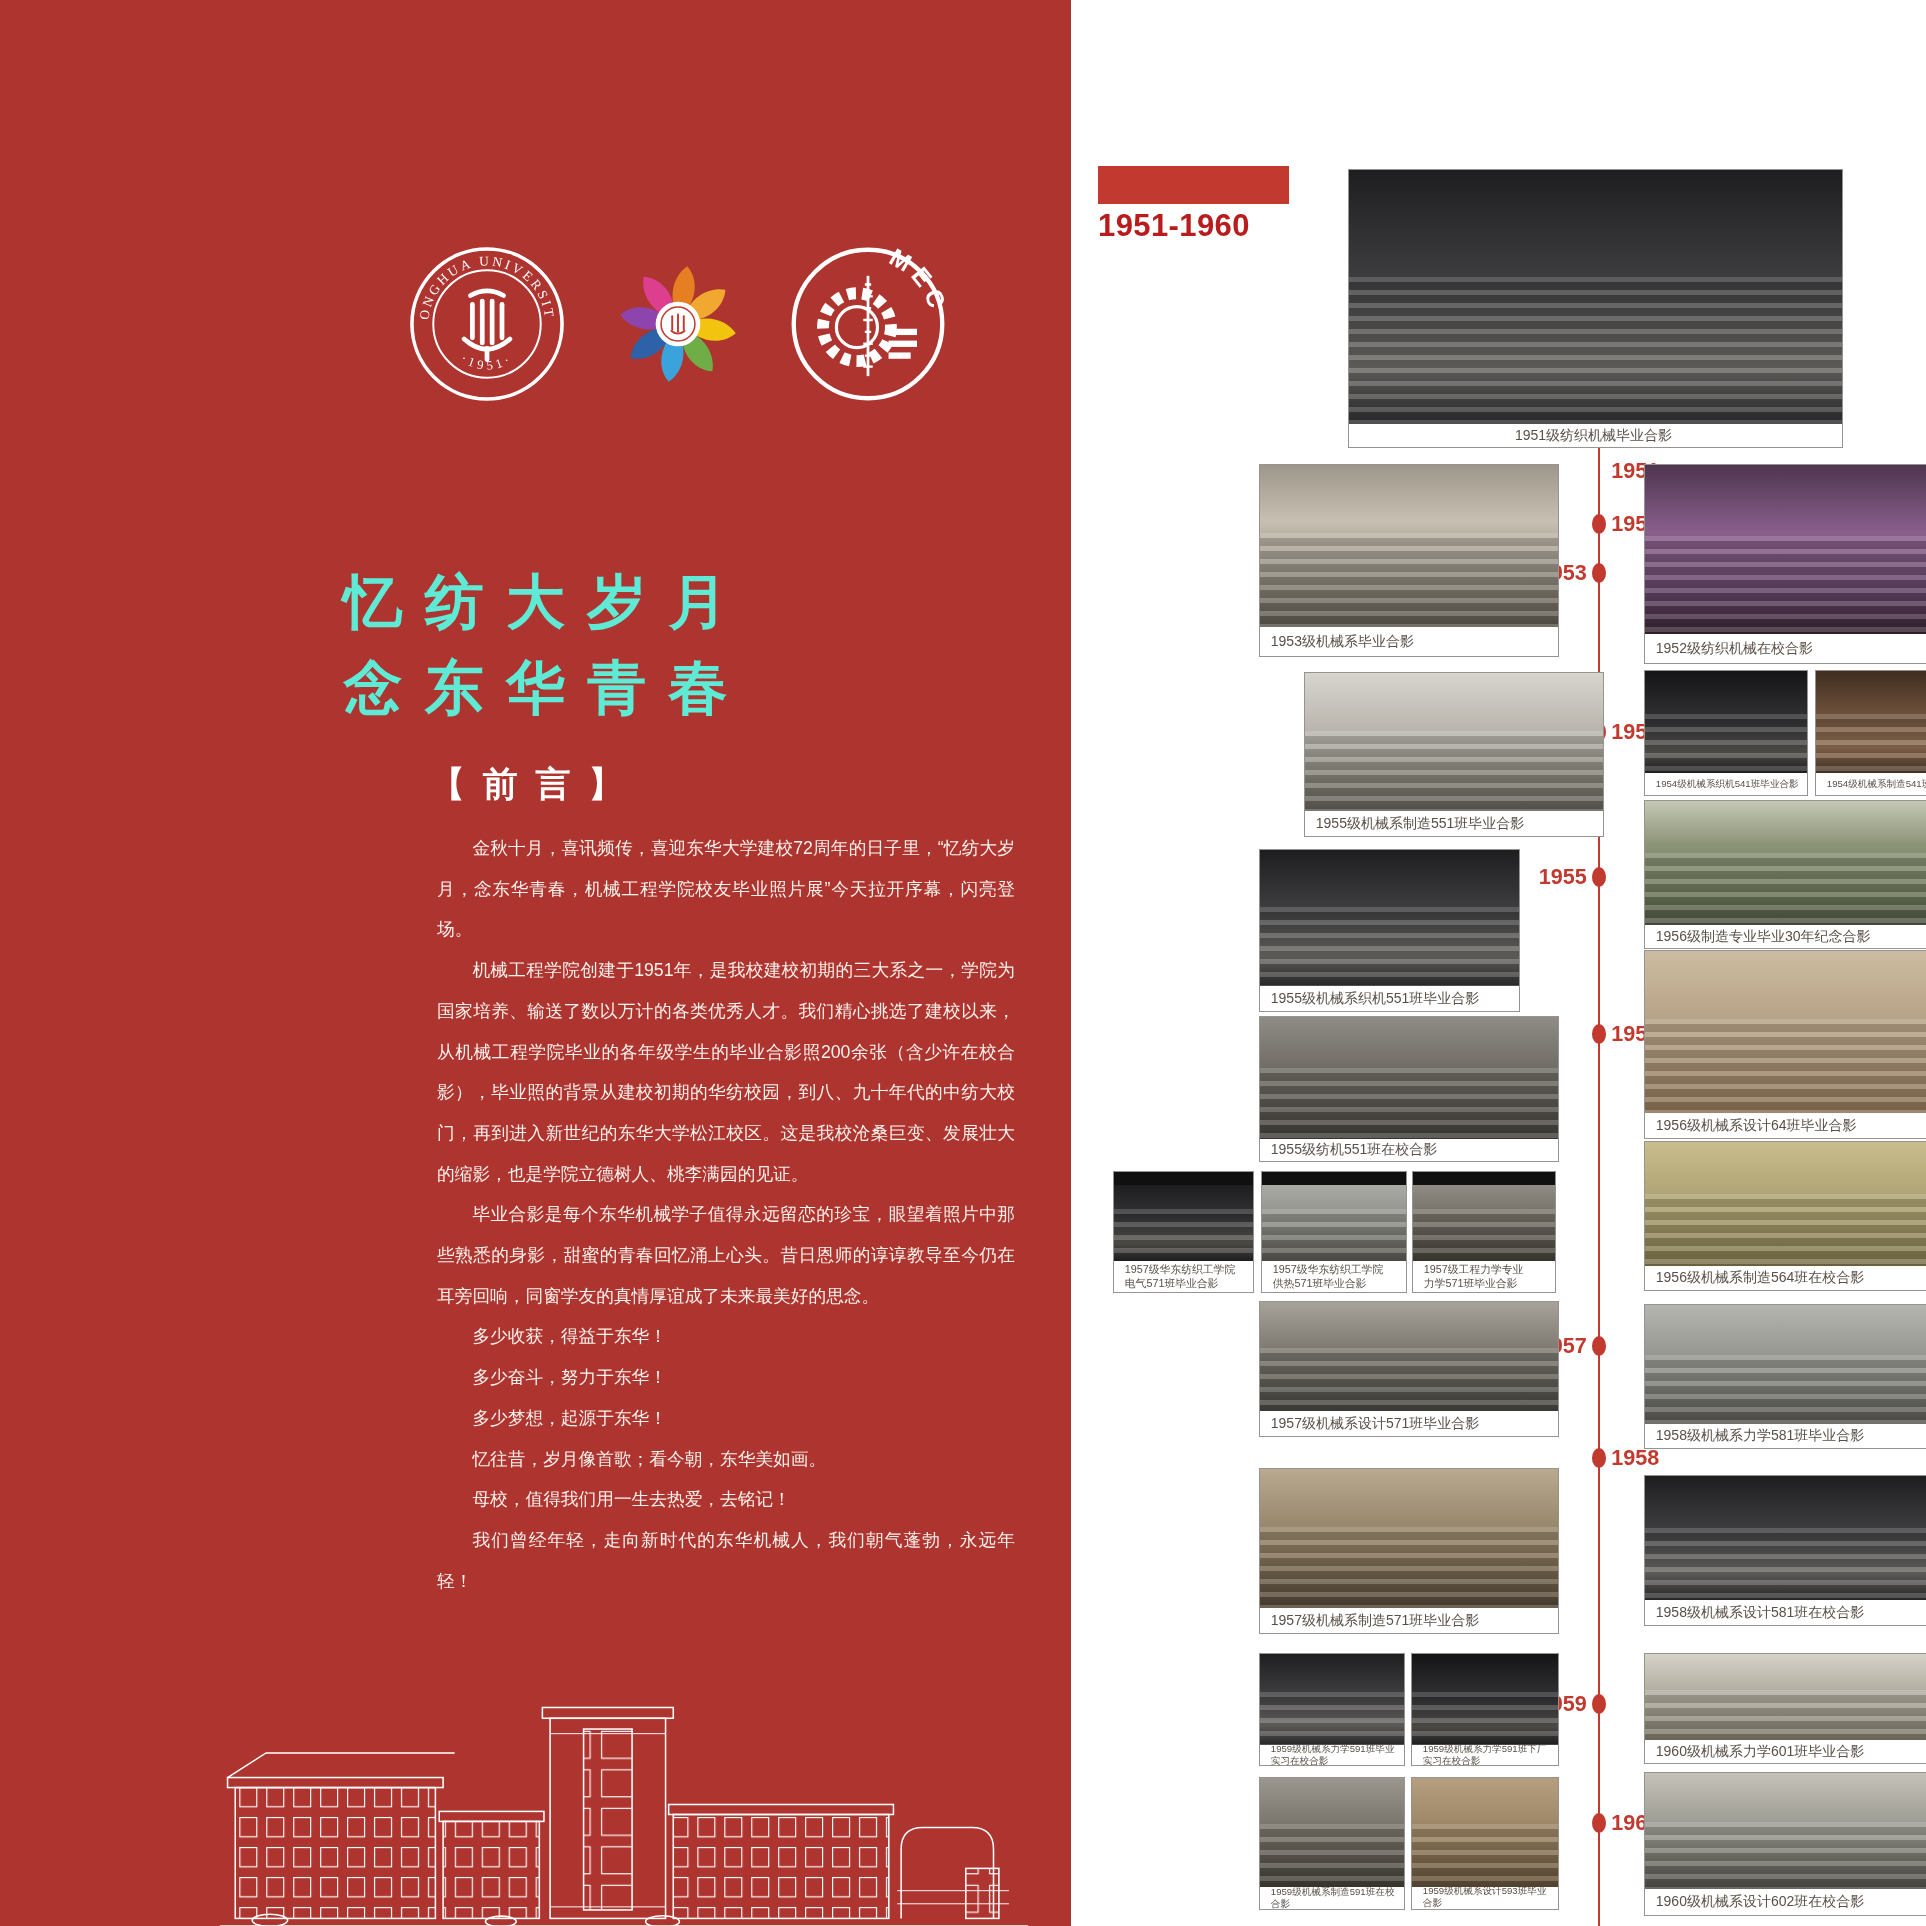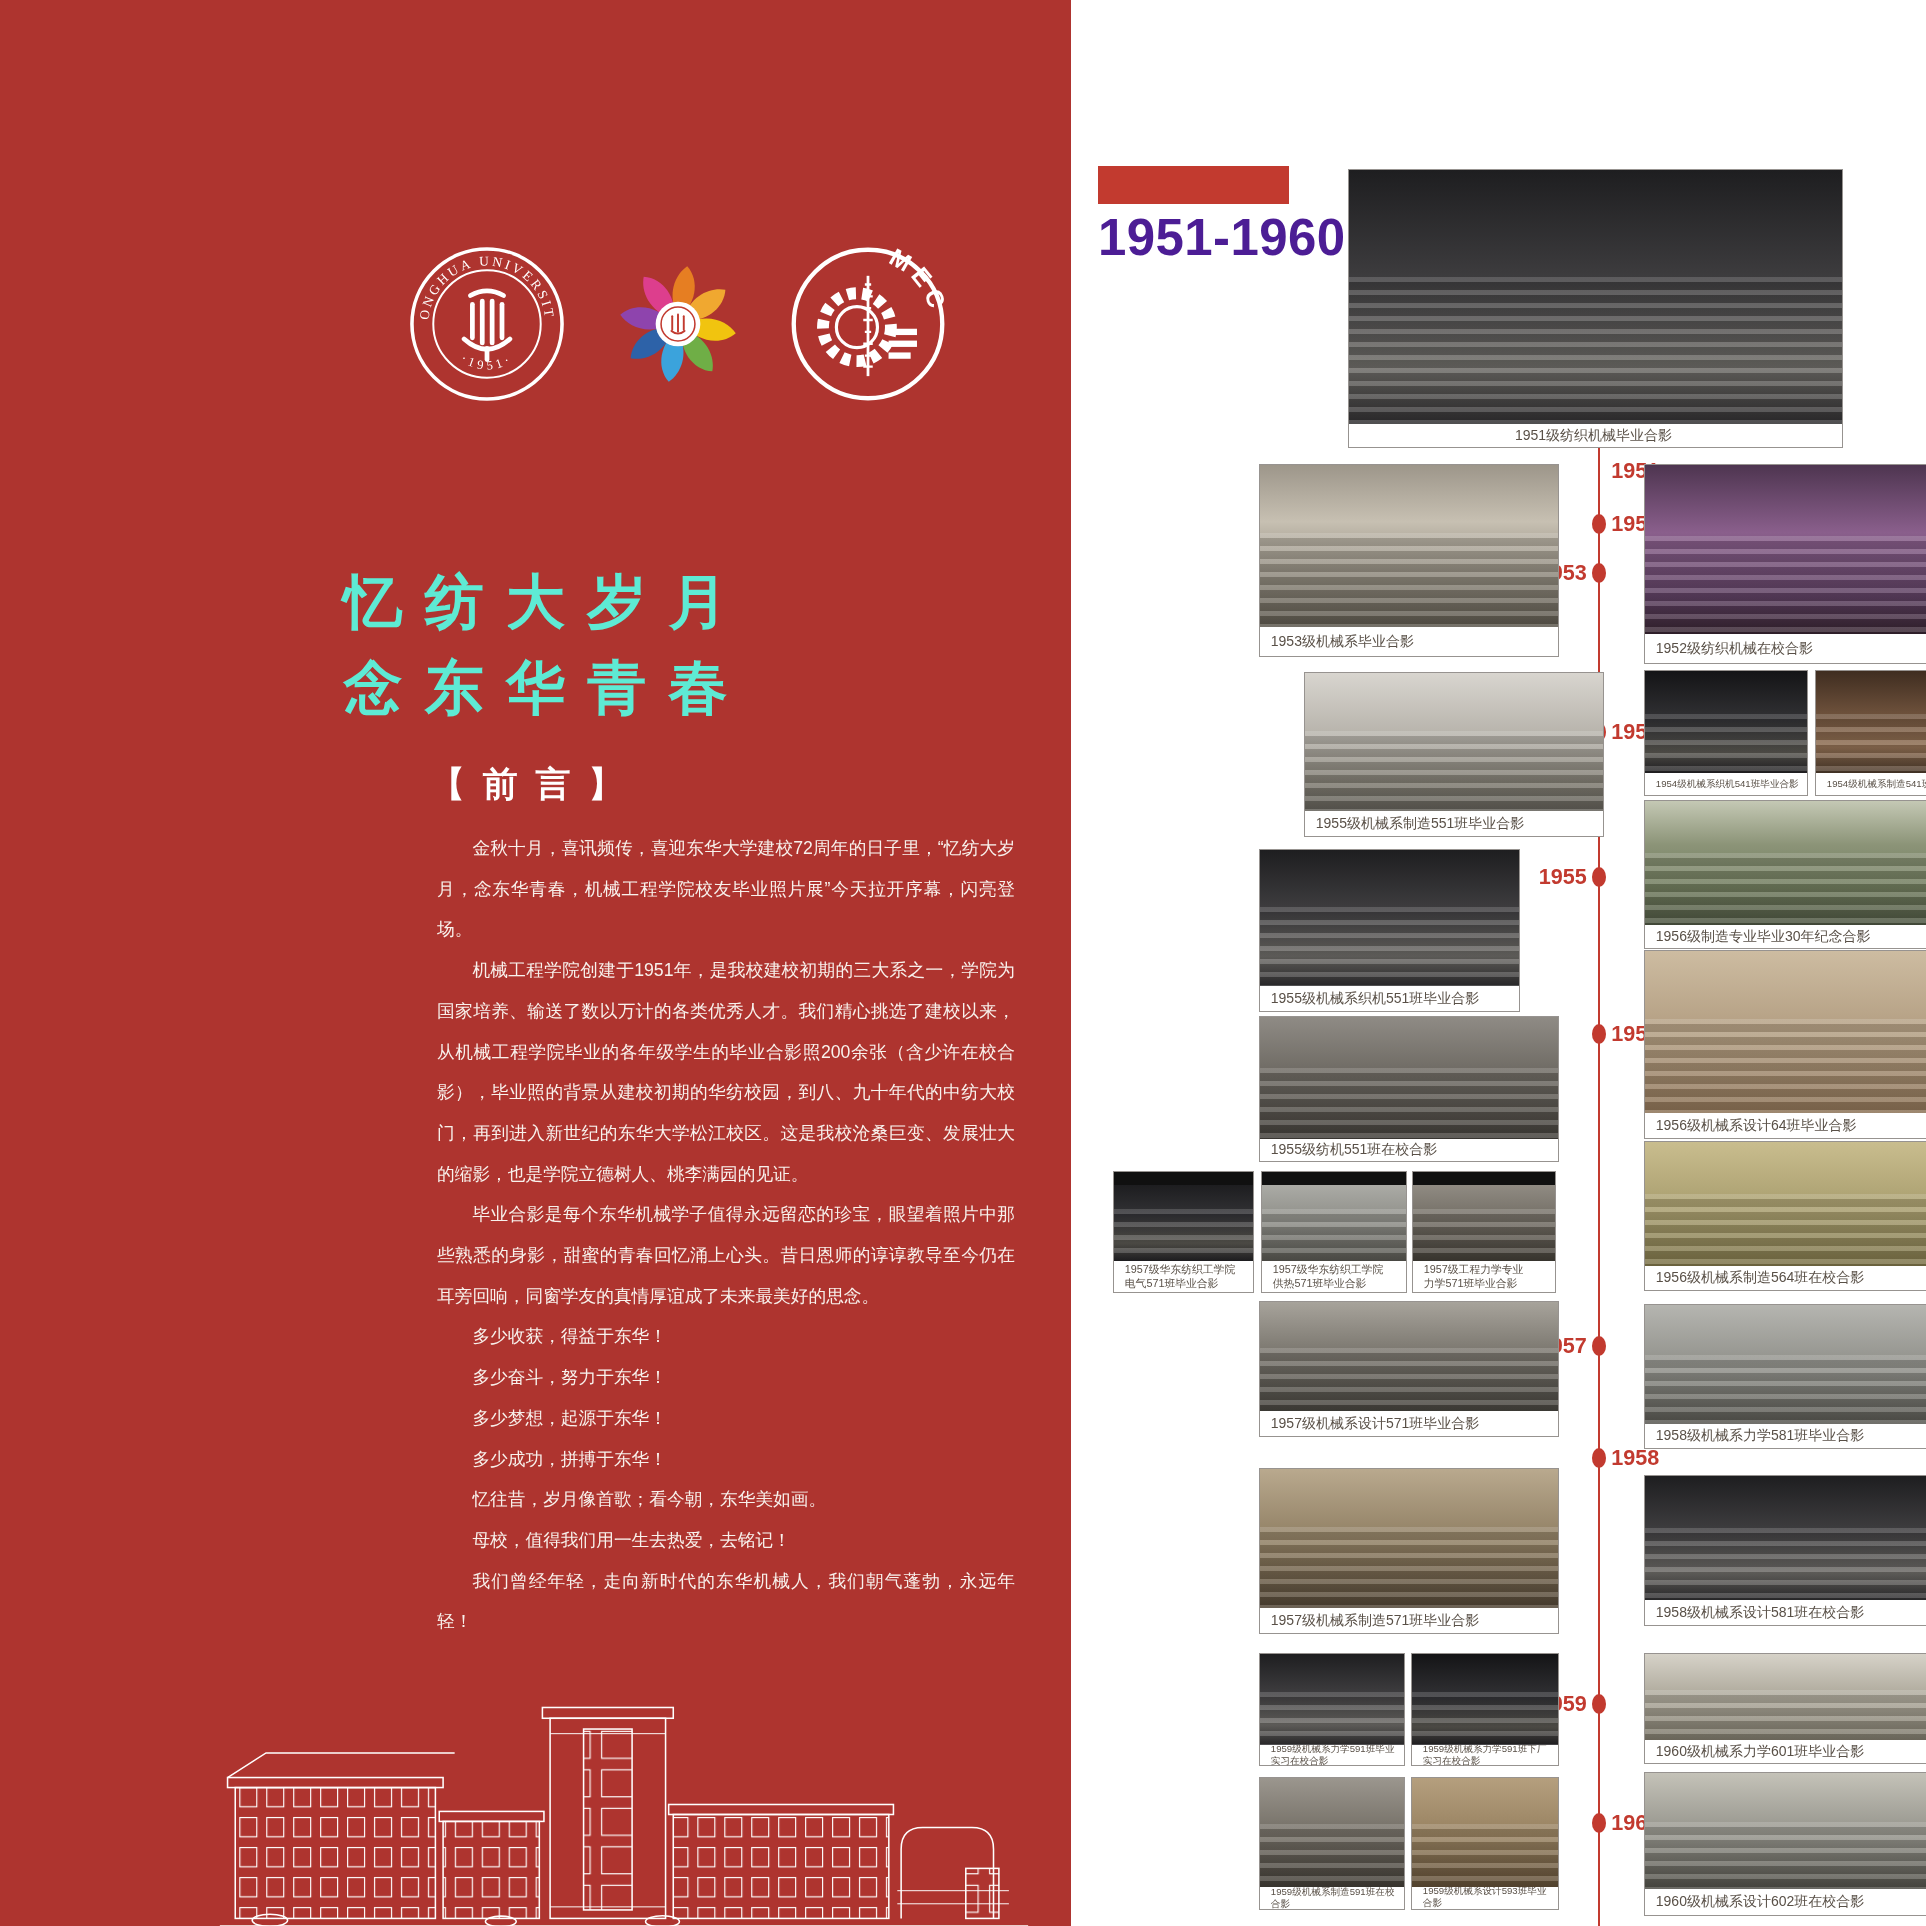--- a/index.html
+++ b/index.html
@@ -20,22 +20,22 @@
   #preface-heading{position:absolute;left:0;top:761px;width:1071px;text-align:center;color:#ffffff;
                    font-size:35px;letter-spacing:17.7px;font-weight:bold;
                    font-family:"DejaVu Serif","Liberation Serif",serif;}
   #preface-body{position:absolute;left:437px;top:828px;width:578px;color:#f8f1ec;}
   #preface-body p{margin:0;padding:0;font-size:17.7px;line-height:2.3;text-align:justify;text-indent:2em;}
 
   #campus-art{position:absolute;left:208px;top:1572px;width:832px;height:408px;}
 
   
   #era-bar{position:absolute;left:1098px;top:166px;width:191px;height:38px;background:#C23A2F;}
-  #era-heading{position:absolute;left:1098px;top:208px;width:270px;color:#4c1d95;
-               font-size:51px;font-weight:bold;letter-spacing:0.4px;}
+  #era-heading{position:absolute;left:1098px;top:208px;width:270px;color:#b91c1c;
+               font-size:31px;font-weight:bold;letter-spacing:0.4px;}
 
   #timeline-line{position:absolute;left:1598px;top:447px;width:1.9px;height:1606px;background:#C23A2F;}
   .year-marker{position:absolute;height:23px;}
   .year-dot{position:absolute;top:1.5px;left:-7px;width:14px;height:20px;border-radius:50%;background:#C23A2F;}
   .year-label{position:absolute;top:0;font-size:21.6px;font-weight:bold;color:#C23A2F;line-height:23px;}
   .year-marker.side-right .year-label{left:12.3px;}
   .year-marker.side-left  .year-label{right:12.3px;}
 
   
   .photo-box{position:absolute;background:#ffffff;border:0.8px solid #979390;box-sizing:border-box;}
@@ -148,21 +148,20 @@
 
     <div id="preface-heading">【前言】</div>
 
     <div id="preface-body">
       <p>金秋十月，喜讯频传，喜迎东华大学建校72周年的日子里，“忆纺大岁月，念东华青春，机械工程学院校友毕业照片展”今天拉开序幕，闪亮登场。</p>
       <p>机械工程学院创建于1951年，是我校建校初期的三大系之一，学院为国家培养、输送了数以万计的各类优秀人才。我们精心挑选了建校以来，从机械工程学院毕业的各年级学生的毕业合影照200余张（含少许在校合影），毕业照的背景从建校初期的华纺校园，到八、九十年代的中纺大校门，再到进入新世纪的东华大学松江校区。这是我校沧桑巨变、发展壮大的缩影，也是学院立德树人、桃李满园的见证。</p>
       <p>毕业合影是每个东华机械学子值得永远留恋的珍宝，眼望着照片中那些熟悉的身影，甜蜜的青春回忆涌上心头。昔日恩师的谆谆教导至今仍在耳旁回响，同窗学友的真情厚谊成了未来最美好的思念。</p>
       <p>多少收获，得益于东华！</p>
       <p>多少奋斗，努力于东华！</p>
       <p>多少梦想，起源于东华！</p>
-      <p>多少成功，拼搏于东华！</p>
       <p>忆往昔，岁月像首歌；看今朝，东华美如画。</p>
       <p>母校，值得我们用一生去热爱，去铭记！</p>
       <p>我们曾经年轻，走向新时代的东华机械人，我们朝气蓬勃，永远年轻！</p>
     </div>
 
     <svg id="campus-art" viewBox="0 0 2160 1060">
       <defs>
         <pattern id="winA" width="70" height="78" patternUnits="userSpaceOnUse">
           <rect x="12" y="14" width="44" height="50" fill="none" stroke="#ffffff" stroke-width="3"></rect>
         </pattern>

